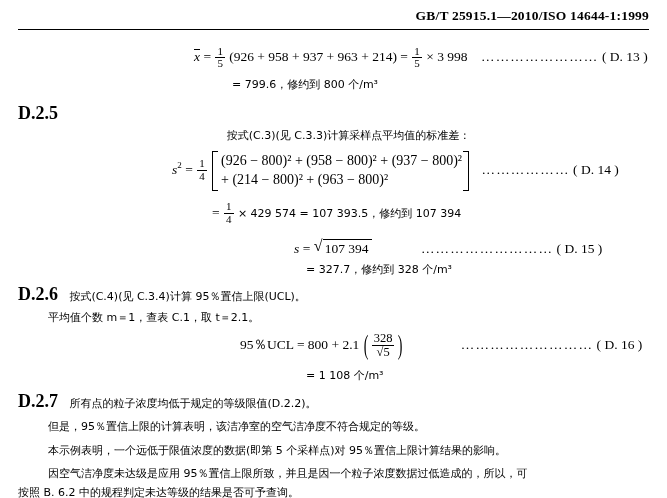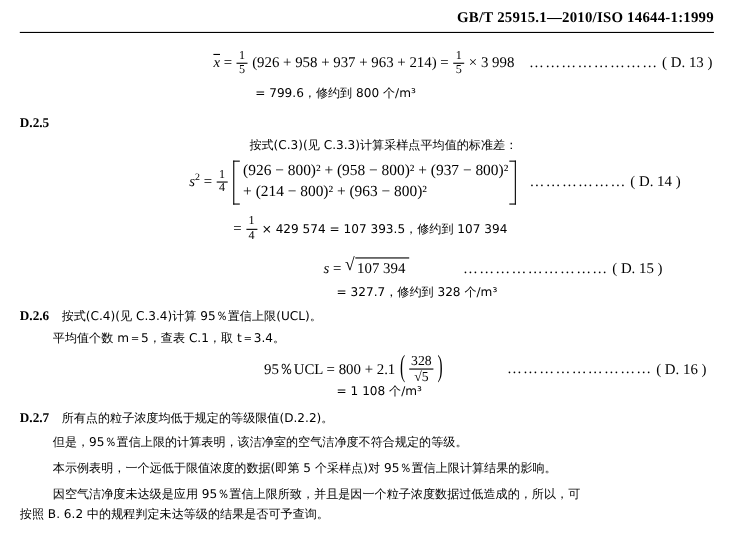--- a/index.html
+++ b/index.html
@@ -44,21 +44,21 @@
   }
   .line {
     position: relative;
     font-size: 13.5px;
     line-height: 1.15;
     white-space: nowrap;
   }
   .clause {
     font-weight: bold;
     font-family: "Liberation Serif", serif;
-    font-size: 12px;
+    font-size: 18px;
   }
   .zh {
     font-family: "DejaVu Sans", sans-serif;
     font-size: 11px;
   }
   .math {
     font-family: "Liberation Serif", serif;
     font-style: italic;
   }
   .up {
@@ -246,36 +246,36 @@
       <span class="dots" style="margin-left:46px;">………………………</span>
       <span class="eqno">( D. 15 )</span>
     </div>
 
     <div class="line zh" style="margin-top:8px; padding-left:288px;">= 327.7，修约到 328 个/m³</div>
 
     <div class="line" style="margin-top:7px;">
       <span class="clause">D.2.6</span>
       <span class="zh" style="margin-left:8px;">按式(C.4)(见 C.3.4)计算 95％置信上限(UCL)。</span>
     </div>
-    <div class="line zh" style="margin-top:7px; padding-left:30px;">平均值个数 m＝5，查表 C.1，取 t＝3.4。</div>
+    <div class="line zh" style="margin-top:7px; padding-left:30px;">平均值个数 m＝1，查表 C.1，取 t＝2.1。</div>
 
     <div class="line" style="margin-top:8px; padding-left:222px;">
       <span class="up">95％UCL</span>
       <span class="up">= 800 + 2.1</span>
       <span class="bigparen">
         <span class="frac big">
           <span class="num">328</span>
           <span class="den">√5</span>
         </span>
       </span>
       <span class="dots" style="margin-left:54px;">………………………</span>
       <span class="eqno">( D. 16 )</span>
     </div>
 
-    <div class="line zh" style="padding-left:288px;">= 1 108 个/m³</div>
+    <div class="line zh" style="margin-top:10px; padding-left:288px;">= 1 108 个/m³</div>
 
     <div class="line" style="margin-top:9px;">
       <span class="clause">D.2.7</span>
       <span class="zh" style="margin-left:8px;">所有点的粒子浓度均低于规定的等级限值(D.2.2)。</span>
     </div>
     <div class="line zh" style="margin-top:9px; padding-left:30px;">但是，95％置信上限的计算表明，该洁净室的空气洁净度不符合规定的等级。</div>
     <div class="line zh" style="margin-top:11px; padding-left:30px;">本示例表明，一个远低于限值浓度的数据(即第 5 个采样点)对 95％置信上限计算结果的影响。</div>
     <div class="line zh" style="margin-top:11px; padding-left:30px;">因空气洁净度未达级是应用 95％置信上限所致，并且是因一个粒子浓度数据过低造成的，所以，可</div>
     <div class="line zh" style="margin-top:6px; padding-left:0px;">按照 B. 6.2 中的规程判定未达等级的结果是否可予查询。</div>
 

